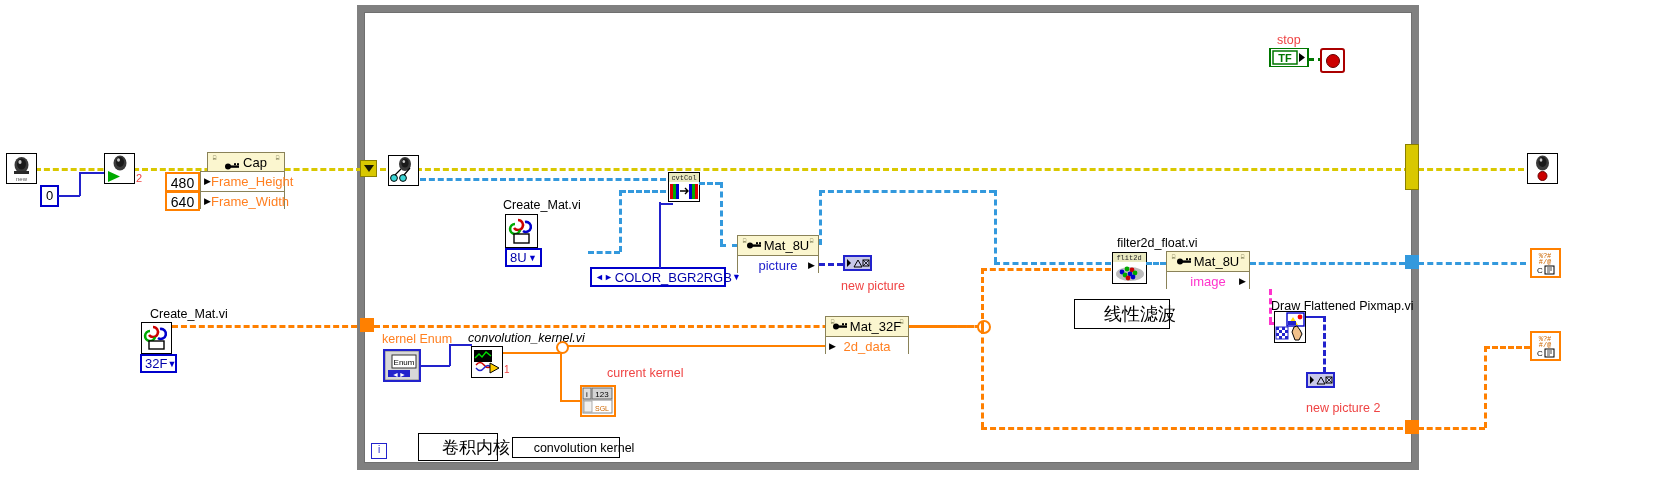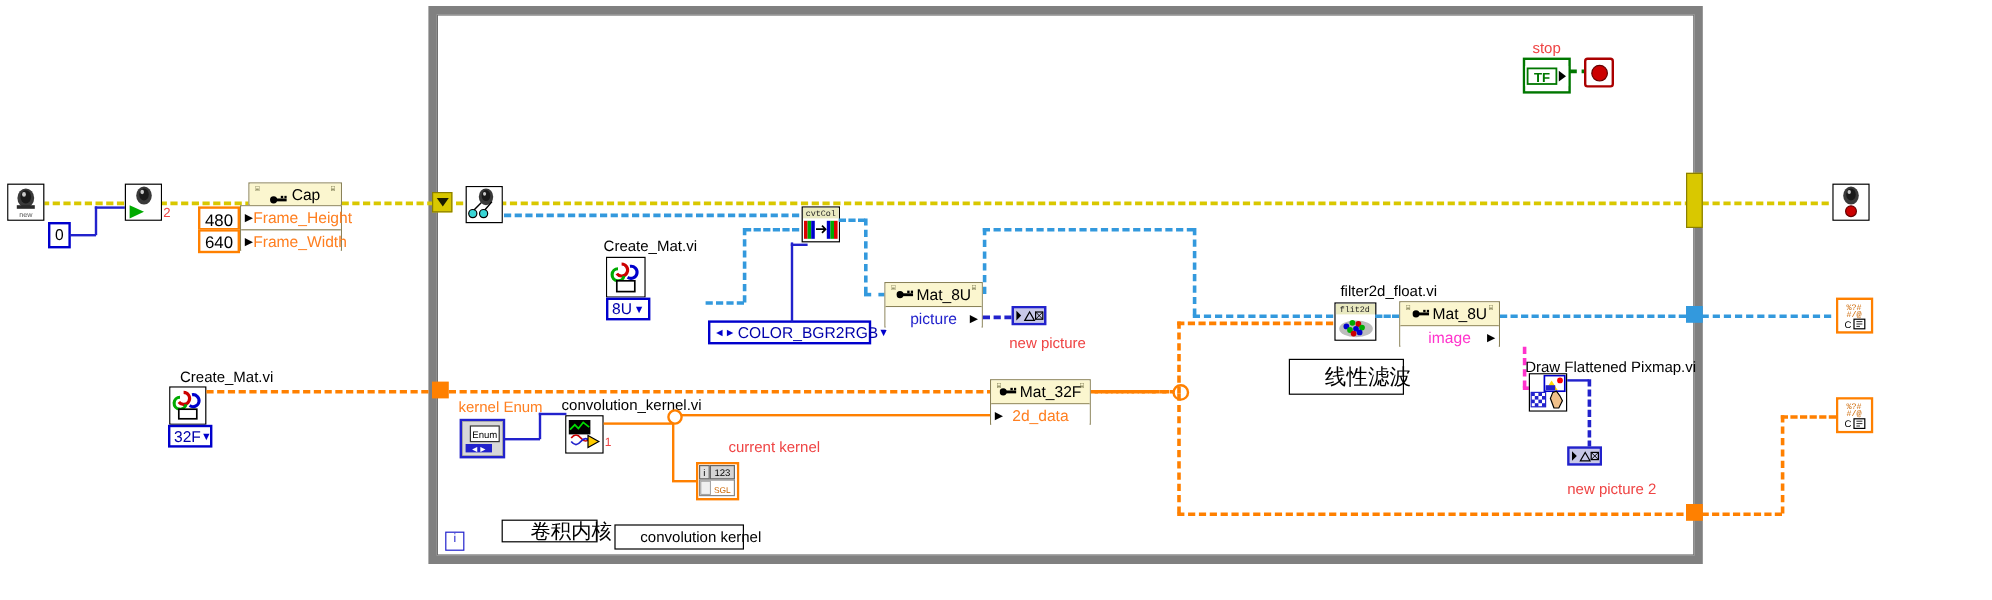--- a/index.html
+++ b/index.html
@@ -416,21 +416,21 @@
       <rect x="7" y="4" width="24" height="13" fill="#ffffff" stroke="#333" stroke-width="1"></rect>
       <text x="19" y="14" font-size="8" text-anchor="middle" fill="#000" font-family="Liberation Sans, sans-serif">Enum</text>
       <rect x="3" y="19" width="22" height="7" fill="#2222cc"></rect>
       <text x="14" y="25.5" font-size="7" text-anchor="middle" fill="#fff">◄►</text>
     </svg>
   </div>
   <div class="wire abs wire-h" style="left:420px; top:365px; width:30px; border-color:#2222cc;"></div>
   <div class="wire abs wire-v" style="left:449px; top:344px; height:22px; border-color:#2222cc;"></div>
   <div class="wire abs wire-h" style="left:449px; top:344px; width:23px; border-color:#2222cc;"></div>
 
-  <span class="vi-label" style="left:468px; top:331px;">convolution_kernel.vi</span>
+  <span class="vi-label" style="left:468px; top:331px;font-style:italic;">convolution_kernel.vi</span>
   <div class="node-icon" style="left:471px; top:346px; width:32px; height:32px;">
     <svg width="30" height="30" viewBox="0 0 30 30">
       <rect x="0" y="0" width="30" height="30" fill="#ffffff"></rect>
       <rect x="2" y="3" width="18" height="12" fill="#000"></rect>
       <path d="M3 11 L7 7 L10 10 L14 5 L19 9" stroke="#00dd00" stroke-width="1.4" fill="none"></path>
       <path d="M4 18 q4 -5 8 0 t8 0" stroke="#cc0000" stroke-width="1.4" fill="none"></path>
       <path d="M4 21 q4 5 8 0 t8 0" stroke="#2222cc" stroke-width="1.4" fill="none"></path>
       <polygon points="18,16 18,26 27,21" fill="#ffcc00" stroke="#000" stroke-width="1"></polygon>
     </svg>
   </div>
@@ -571,21 +571,21 @@
     <svg width="25" height="12" viewBox="0 0 25 12">
       <rect x="0" y="0" width="25" height="12" fill="#c8c8e8"></rect>
       <polygon points="2,2 2,10 6,6" fill="#000"></polygon>
       <polygon points="9,10 13,3 17,10" fill="none" stroke="#000" stroke-width="1"></polygon>
       <rect x="18" y="3" width="6" height="6" fill="none" stroke="#000" stroke-width="1"></rect>
       <path d="M18 3 L24 9 M24 3 L18 9" stroke="#000" stroke-width="0.8"></path>
     </svg>
   </div>
 
   <span class="plain-label" style="left:1277px; top:33px;">stop</span>
-  <div class="term term-green" style="left:1269px; top:48px; width:40px; height:30px; background:#ffffff;">
+  <div class="term term-green" style="left:1269px; top:48px; width:40px; height:19px; background:#ffffff;">
     <svg width="36" height="17" viewBox="0 0 36 17">
       <rect x="0" y="0" width="36" height="17" fill="#ffffff"></rect>
       <rect x="2" y="2" width="24" height="13" fill="#ffffff" stroke="#007700" stroke-width="1.5"></rect>
       <text x="14" y="13" font-size="11" text-anchor="middle" fill="#007700" font-weight="bold" font-family="Liberation Sans, sans-serif">TF</text>
       <polygon points="28,4 28,13 34,8.5" fill="#000"></polygon>
     </svg>
   </div>
   <div class="wire abs wire-dash-h" style="left:1308px; top:58px; width:16px; border-color:#007700;"></div>
 
   <div class="abs" style="left:1320px; top:48px; width:21px; height:21px; border:2px solid #aa0000; background:#ffffff; border-radius:3px; display:flex; align-items:center; justify-content:center;">
@@ -617,20 +617,20 @@
     <svg width="27" height="26" viewBox="0 0 27 26">
       <rect x="0" y="0" width="27" height="26" fill="#ffffff"></rect>
       <text x="13" y="8" font-size="7" text-anchor="middle" fill="#cc6600" font-family="Liberation Mono, monospace">%?#</text>
       <text x="13" y="14" font-size="7" text-anchor="middle" fill="#cc6600" font-family="Liberation Mono, monospace">#/@</text>
       <text x="5" y="23" font-size="8" fill="#000" font-family="Liberation Sans, sans-serif">C</text>
       <rect x="13" y="16" width="9" height="8" fill="#ffffff" stroke="#000" stroke-width="1"></rect>
       <path d="M15 18 h5 M15 20 h5 M15 22 h3" stroke="#000" stroke-width="0.7"></path>
     </svg>
   </div>
 
-  <div class="free-label" style="left:418px; top:433px; width:80px; height:19px; font-size:17px;">
+  <div class="free-label" style="left:418px; top:433px; width:80px; height:28px; font-size:17px;">
     <span>卷积内核</span>
   </div>
   <div class="free-label" style="left:512px; top:437px; width:108px; height:21px; font-size:12.5px;">
     <span>convolution kernel</span>
   </div>
 
 </div>
 
 </body></html>

